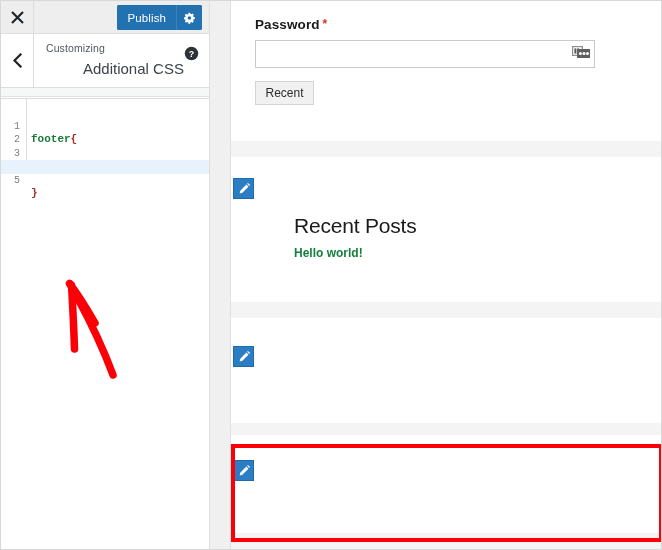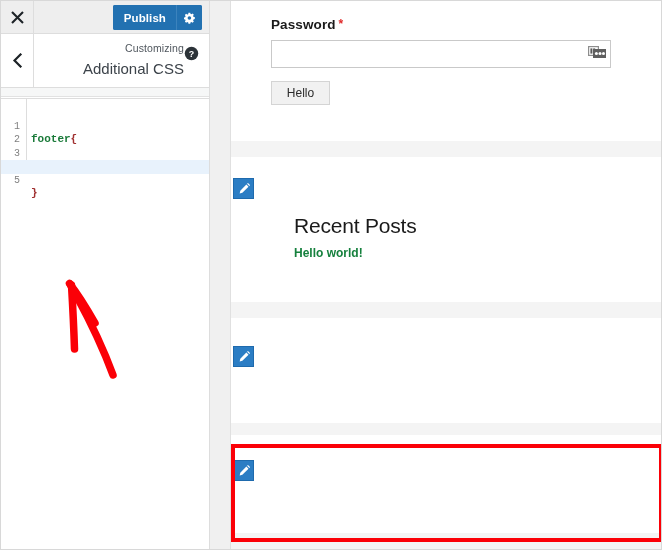--- a/index.html
+++ b/index.html
@@ -36,21 +36,20 @@
     border-right: 1px solid #dddddd;
     overflow: hidden;
   }
 
   .cust-topbar {
     position: relative;
     height: 33px;
     background: #eeeeee;
     border-bottom: 1px solid #dddddd;
     box-sizing: border-box;
-    font-weight: bold;
   }
   .close-btn {
     position: absolute;
     left: 0;
     top: 0;
     width: 33px;
     height: 32px;
     background: #eeeeee;
     border-right: 1px solid #dddddd;
     box-sizing: border-box;
@@ -112,21 +111,20 @@
     align-items: center;
     justify-content: center;
     cursor: pointer;
     background: #fff;
   }
   .back-btn svg { display: block; }
   .panel-titles {
     position: absolute;
     left: 45px;
     top: 8px;
-    text-align: right;
   }
   .eyebrow {
     font-size: 10.5px;
     color: #50575e;
     line-height: 13px;
     letter-spacing: 0.1px;
   }
   .panel-title {
     font-size: 15px;
     color: #3c434a;
@@ -243,21 +241,21 @@
   .section {
     position: relative;
     background: #ffffff;
     box-sizing: border-box;
   }
   .section-spacer { background: #f4f4f4; }
 
   
   .form-block {
     height: 140px;
-    padding: 16px 0 0 40px;
+    padding: 16px 0 0 24px;
   }
   .field-label {
     font-size: 13.5px;
     font-weight: bold;
     color: #1a1a1a;
     letter-spacing: 0.1px;
   }
   .req-star {
     color: #e02b2b;
     font-size: 12px;
@@ -445,21 +443,21 @@
             <rect x="1.2" y="2.2" width="8.6" height="7.6" fill="#ffffff"></rect>
             <rect x="2.4" y="3.4" width="2" height="5.2" fill="#5a5a5a"></rect>
             <rect x="5.2" y="3.4" width="2" height="5.2" fill="#5a5a5a"></rect>
             <rect x="5" y="4" width="13" height="9" fill="#5f5f5f"></rect>
             <circle cx="8.4" cy="8.5" r="1.5" fill="#ffffff"></circle>
             <circle cx="12" cy="8.5" r="1.5" fill="#ffffff"></circle>
             <circle cx="15.5" cy="8.5" r="1.5" fill="#ffffff"></circle>
           </svg>
         </span>
       </div>
-      <div class="submit-btn">Hello</div>
+      <div class="submit-btn">Recent</div>
     </div>
 
     <div class="section-spacer" style="height:16px;"></div>
 
     <div class="section widget-block" style="height:145px;padding-left:8px;">
       <div class="edit-pencil" style="top:21px;">
         <span>
           <svg width="12" height="12" viewBox="0 0 20 20">
             <path fill="#ffffff" d="M13.9 2.5l3.6 3.6L7.3 16.3l-4.5 1 1-4.5zM15.2 1.2l1.3-1.3 3.6 3.6-1.3 1.3z"></path>
           </svg>

